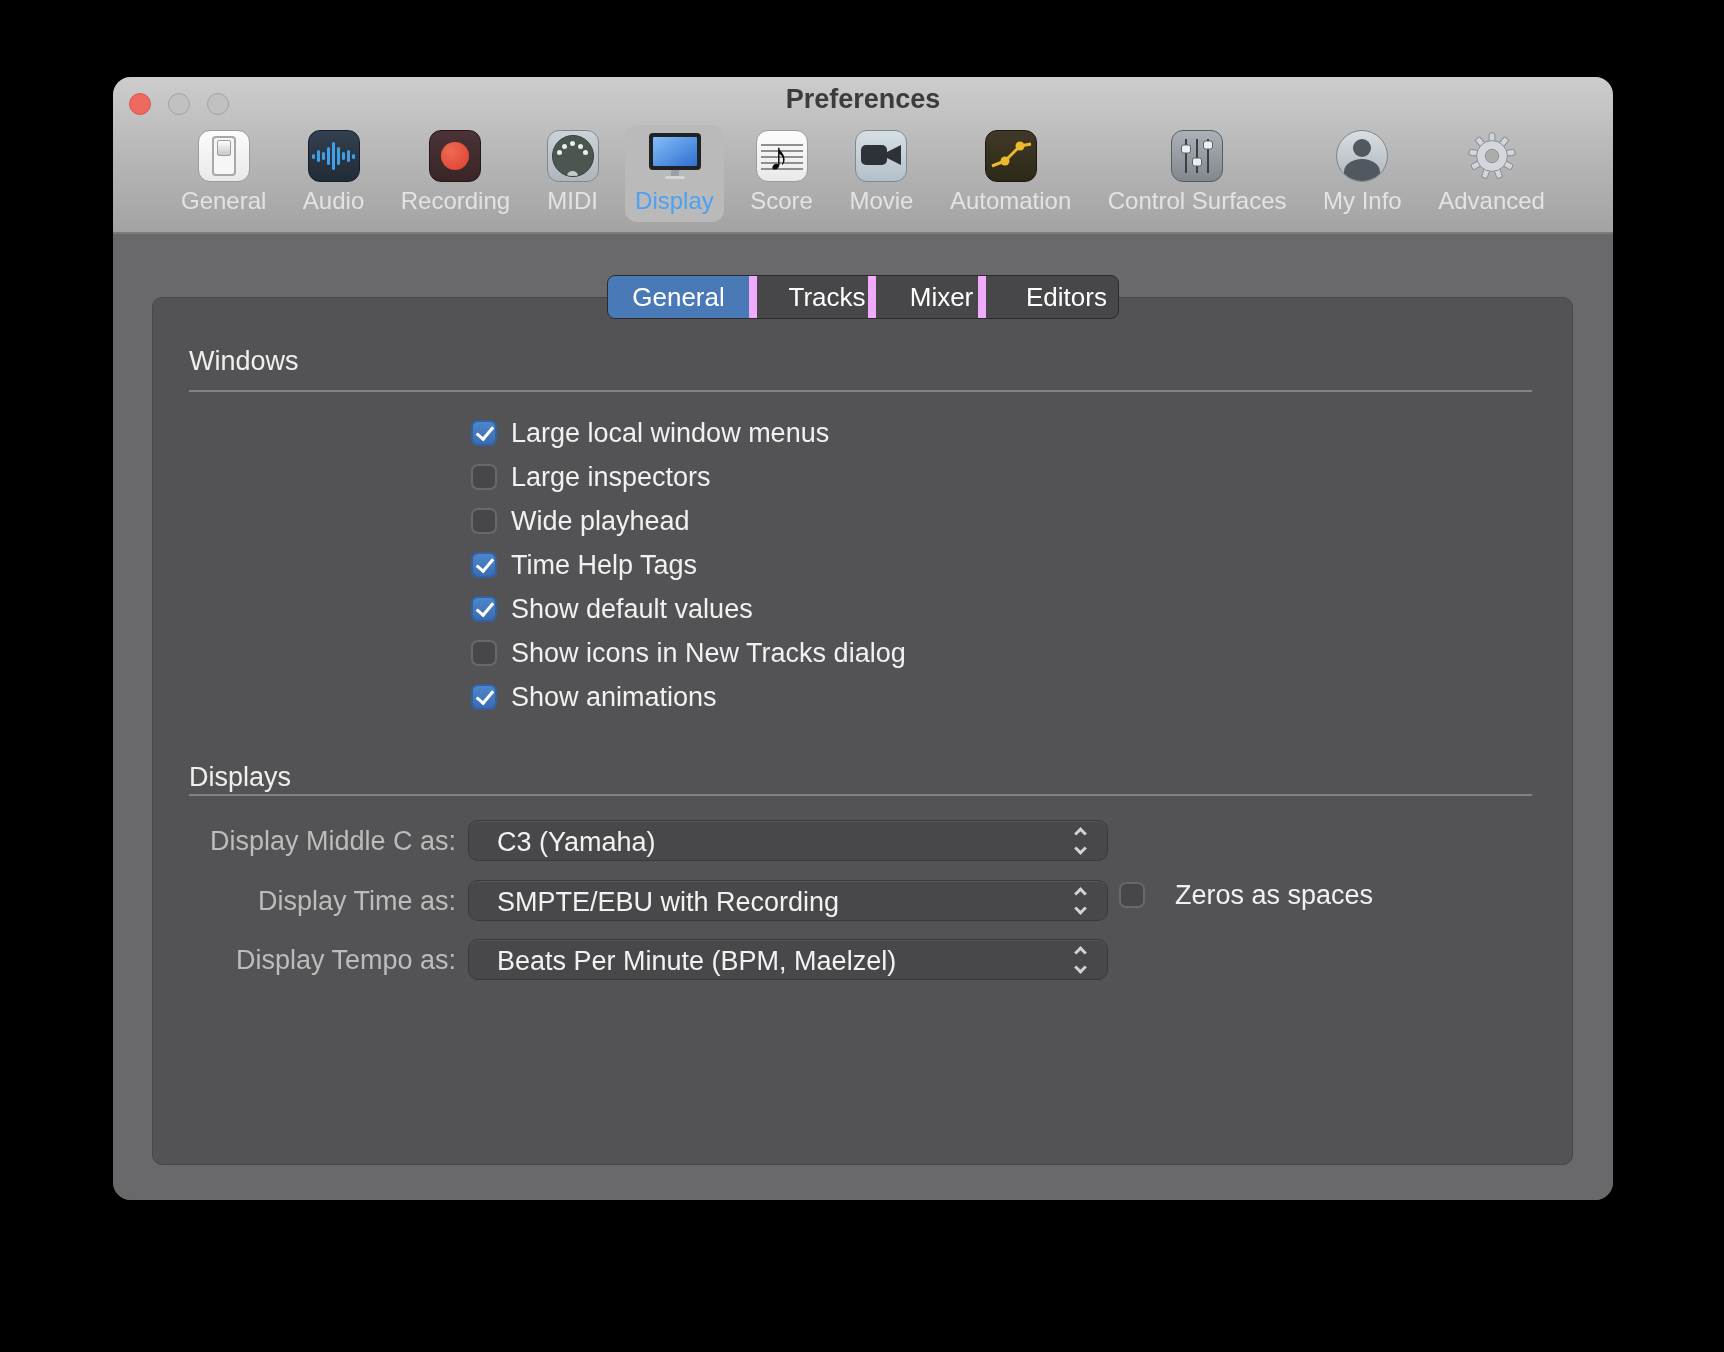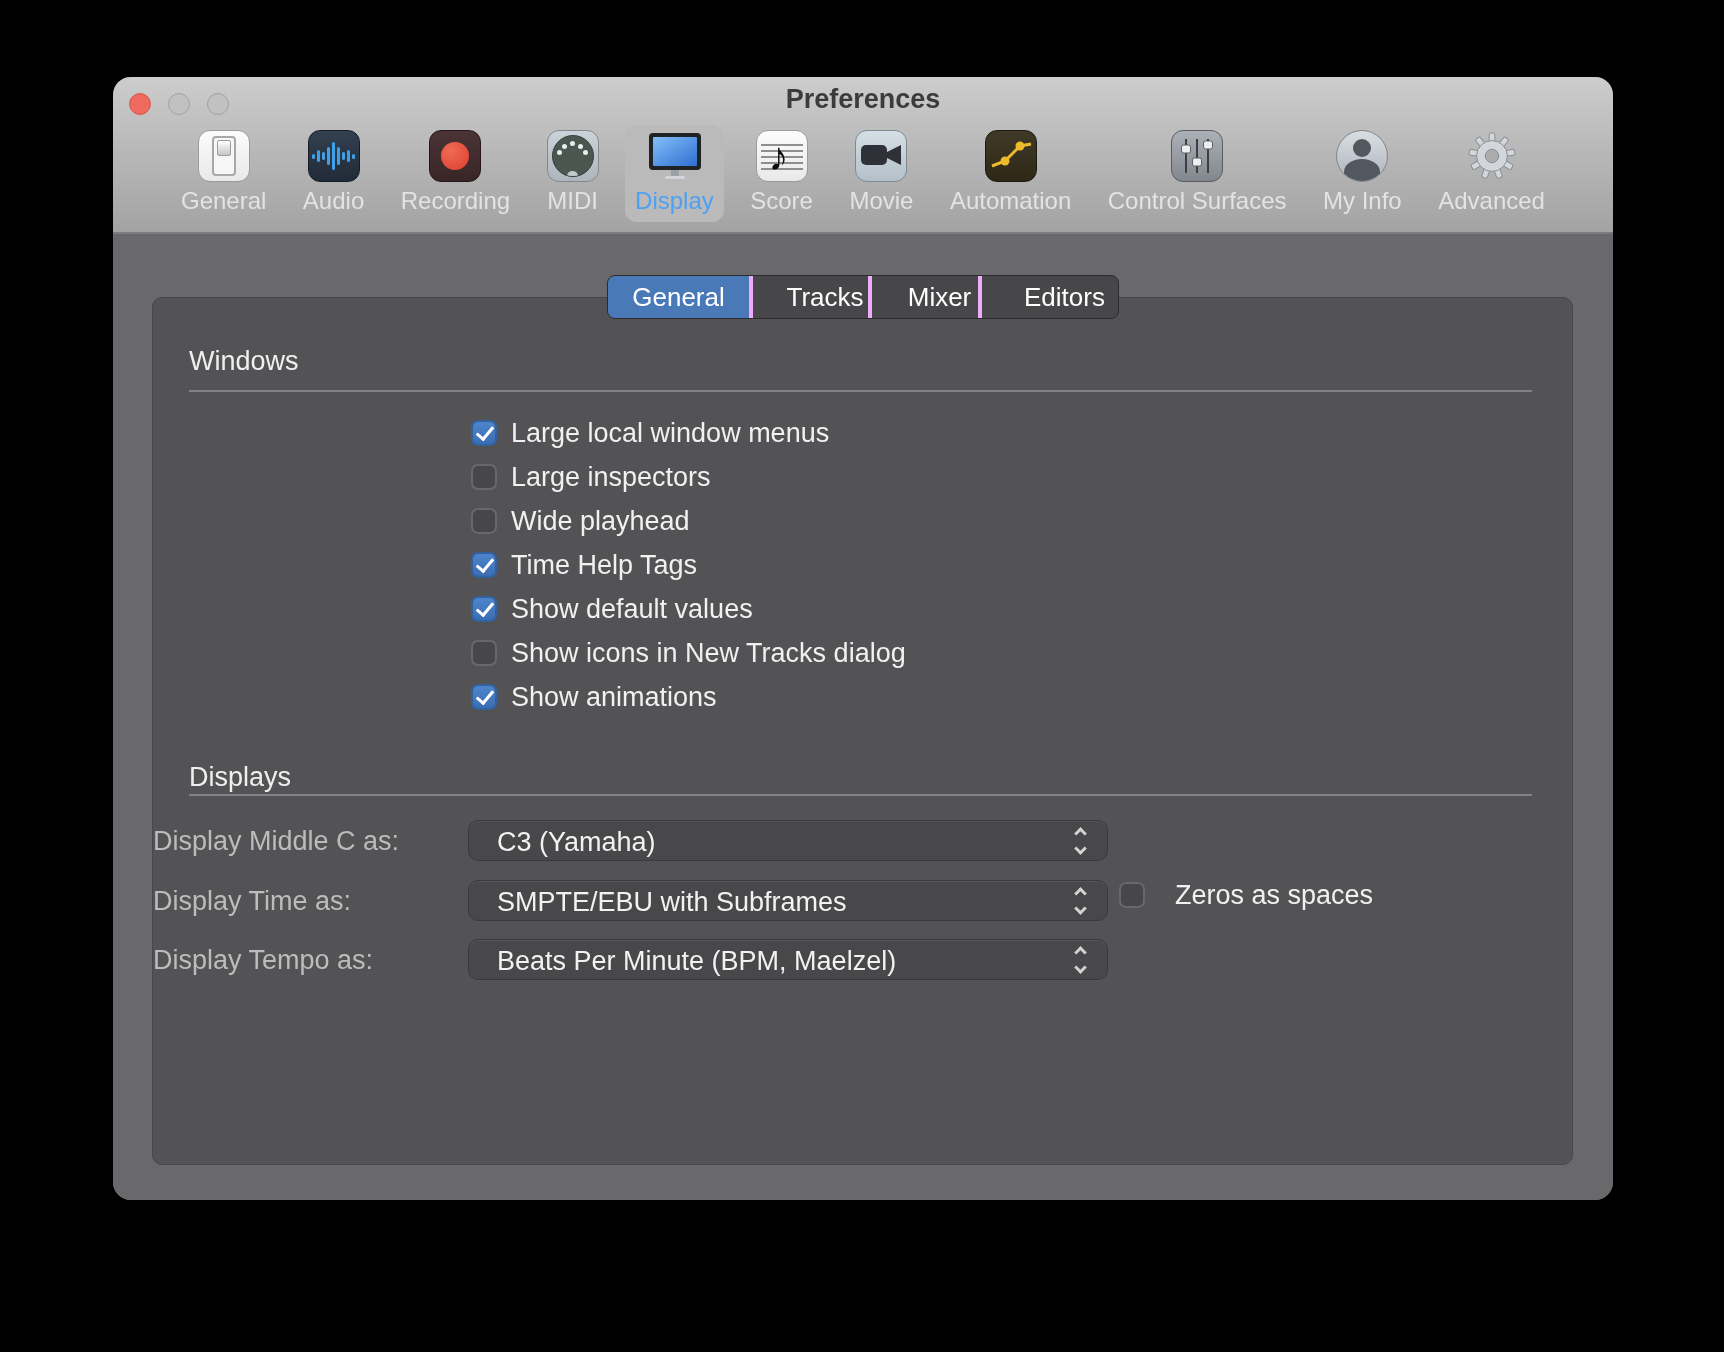--- a/index.html
+++ b/index.html
@@ -43,37 +43,37 @@
   .persona{width:52px;height:52px;border-radius:50%;background:linear-gradient(#dade e2,#aeb5bb);background:linear-gradient(#d9dee2,#aeb5bb);border:1px solid #80868c;box-sizing:border-box;position:relative;overflow:hidden;}
   .persona .head{position:absolute;left:16px;top:8px;width:18px;height:18px;border-radius:50%;background:#51585f;}
   .persona .body{position:absolute;left:7px;top:28px;width:36px;height:26px;border-radius:50% 50% 0 0;background:#51585f;}
 
   
   .content{position:absolute;left:0;top:159px;width:100%;height:964px;background:#69696b;}
   .panel{position:absolute;left:39px;top:61px;width:1421px;height:868px;background:#535355;border:1px solid #48484b;border-radius:10px;box-sizing:border-box;}
 
   .segctl{position:absolute;left:50%;top:39px;transform:translateX(-50%);display:flex;height:42px;border:1px solid #2b2b2d;border-radius:8px;overflow:hidden;background:#47474a;z-index:5;}
   .seg{line-height:42px;text-align:center;font-size:26px;color:#fff;box-sizing:border-box;}
-  .seg + .seg{border-left:4px solid #f0abfc;padding-left:29px;}
+  .seg + .seg{border-left:8px solid #f0abfc;padding-left:29px;}
   .seg.selected{background:#4a79b8;border-left:none;}
 
   .sec-title{position:absolute;left:36px;font-size:27px;color:#efefef;}
   .sec-line{position:absolute;left:36px;right:40px;height:2px;background:#828284;}
 
   .cbx{width:26px;height:26px;border-radius:7px;box-sizing:border-box;flex:0 0 auto;position:relative;}
   .cbx.un{background:#47474a;border:2px solid #68686b;}
   .cbx.checked{background:linear-gradient(#4e86cb,#3a6cb2);border:2px solid #33619f;}
   .cbx.checked::after{content:"";position:absolute;left:7px;top:1px;width:7px;height:14px;border-right:3px solid #fff;border-bottom:3px solid #fff;transform:rotate(40deg);}
 
   .cbx-rows{position:absolute;left:318px;top:122px;}
   .cbx-row{display:flex;align-items:center;height:26px;margin-bottom:18px;}
   .cbx-row .lbl{margin-left:14px;font-size:27px;color:#f1f1f1;white-space:nowrap;}
 
   .disp-row{position:absolute;left:0;width:100%;height:41px;}
-  .disp-row .rlbl{position:absolute;left:0;top:6px;width:303px;font-size:27px;color:#bcbcbc;white-space:nowrap;}
+  .disp-row .rlbl{position:absolute;left:0;top:6px;width:303px;text-align:right;font-size:27px;color:#bcbcbc;white-space:nowrap;}
   .popup{position:absolute;left:315px;top:0;width:640px;height:41px;background:#48484a;border:1px solid #3a3a3c;border-radius:10px;box-sizing:border-box;box-shadow:inset 0 1px 0 rgba(255,255,255,.08);}
   .popup .val{position:absolute;left:28px;top:6px;font-size:27px;color:#f2f2f2;white-space:nowrap;}
   .chevs{position:absolute;right:18px;top:50%;transform:translateY(-50%);width:14px;height:26px;}
   .chevs i{position:absolute;left:1px;width:9px;height:9px;border-left:3px solid #d2d2d2;border-top:3px solid #d2d2d2;box-sizing:border-box;}
   .chevs .up{top:1px;transform:rotate(45deg);}
   .chevs .dn{bottom:1px;transform:rotate(225deg);}
 
   .zeros{position:absolute;left:966px;top:584px;display:flex;align-items:center;height:26px;}
   .zeros .lbl{margin-left:30px;font-size:27px;color:#f1f1f1;white-space:nowrap;}
 </style>
@@ -291,21 +291,21 @@
           <div class="chevs">
               <i class="up"></i>
               <i class="dn"></i>
             </div>
         </div>
       </div>
 
       <div class="disp-row" style="top:582px">
         <div class="rlbl">Display Time as:</div>
         <div class="popup">
-          <div class="val">SMPTE/EBU with Subframes</div>
+          <div class="val">SMPTE/EBU with Recording</div>
           <div class="chevs">
               <i class="up"></i>
               <i class="dn"></i>
             </div>
         </div>
       </div>
 
       <div class="zeros">
         <div class="cbx un"></div>
         <div class="lbl">Zeros as spaces</div>

